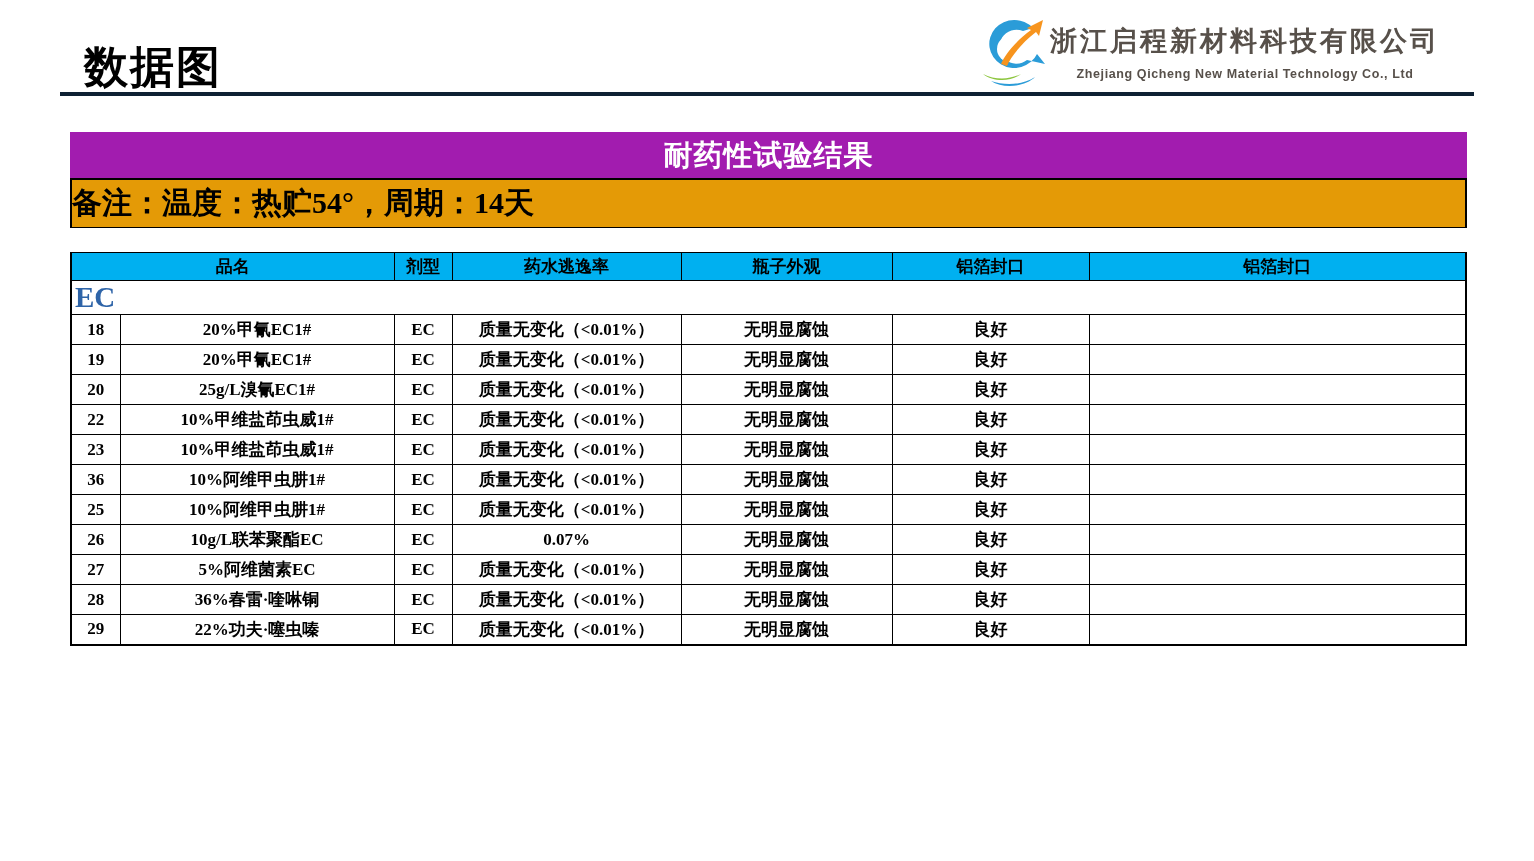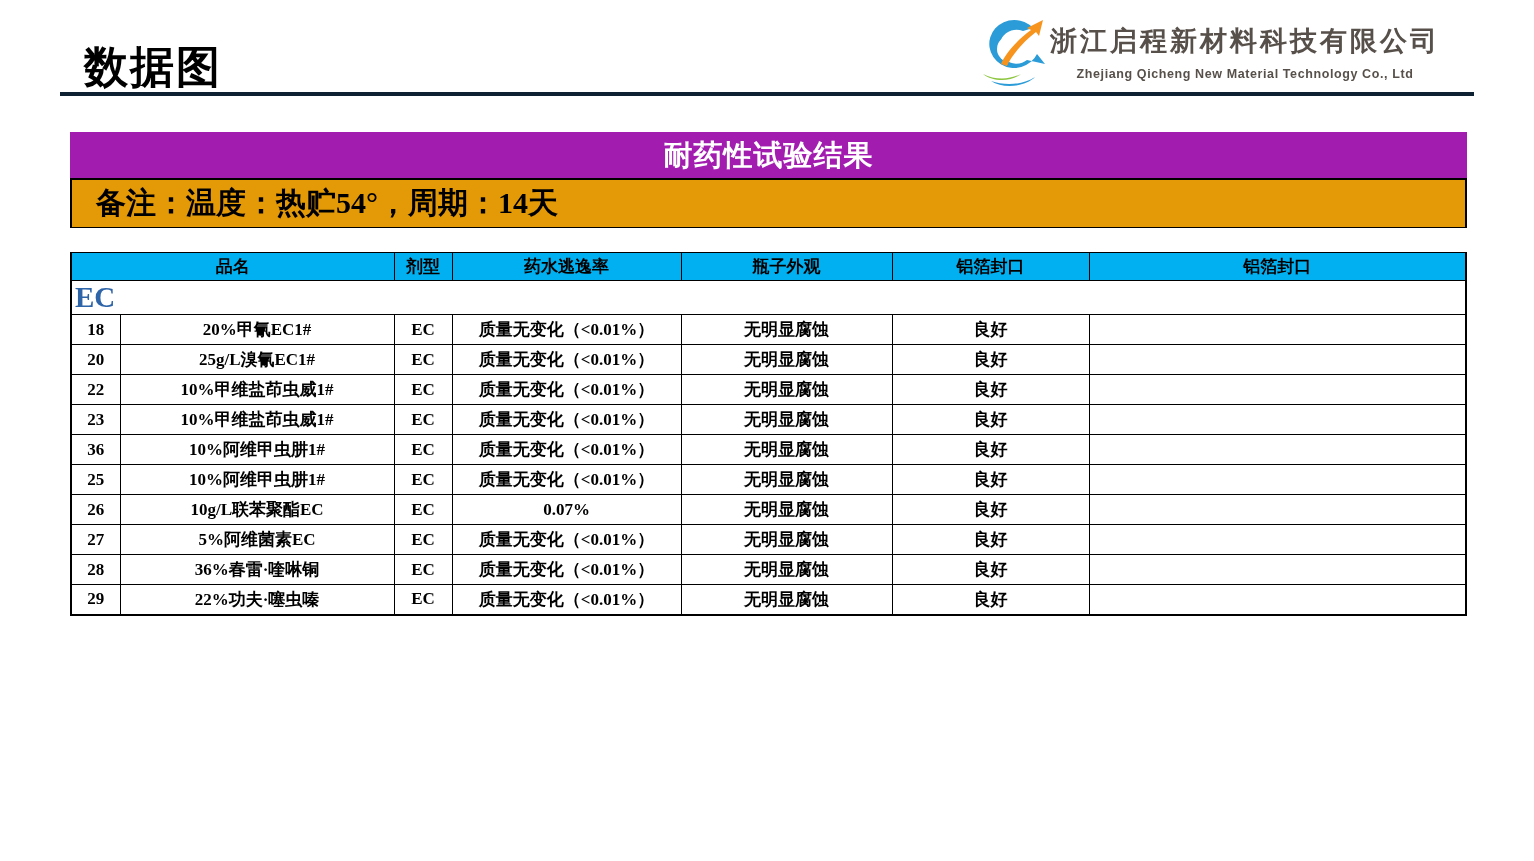--- a/index.html
+++ b/index.html
@@ -17,21 +17,21 @@
   .logo-cn { font-size:27px; font-weight:bold; color:#57504a; letter-spacing:3px; white-space:nowrap; }
   .logo-en { font-size:12.5px; font-weight:bold; color:#57504a; letter-spacing:0.6px; white-space:nowrap; margin-top:8px; }
 
   
   .report { position:absolute; left:70px; top:132px; width:1397px; }
   .title-bar { height:46px; line-height:46px; background:#a21caf; color:#ffffff;
                text-align:center; font-size:29px; font-weight:bold; letter-spacing:1px; }
   .note-bar { height:50px; line-height:46px; background:#e49a06; color:#000000;
               border:2px solid #000; border-bottom-width:1px;
               font-family:"Liberation Serif", serif; font-size:30px; font-weight:bold;
-              padding-left:24px; white-space:nowrap; }
+              padding-left:0; white-space:nowrap; }
 
   table.data { width:100%; border-collapse:collapse; table-layout:fixed; }
   table.data th, table.data td { border:1px solid #000; overflow:hidden; white-space:nowrap; }
   table.data { border:2px solid #000; border-top:none;margin-top:24px; }
 
   tr.cols th { background:#00b0f0; height:28px; font-size:17px; font-weight:bold; color:#000;
                text-align:center; }
   tr.group-row td { height:34px; border-left:none; border-right:none; }
   .group-label { font-family:"Liberation Serif", serif; font-size:29px; font-weight:bold;
                  color:#2e64a8; padding-left:3px; }
@@ -99,20 +99,29 @@
       <tr class="data-row">
             <td>18</td>
             <td>20%甲氰EC1#</td>
             <td>EC</td>
             <td>质量无变化（&lt;0.01%）</td>
             <td>无明显腐蚀</td>
             <td>良好</td>
             <td></td>
           </tr>
           <tr class="data-row">
+            <td>19</td>
+            <td>20%甲氰EC1#</td>
+            <td>EC</td>
+            <td>质量无变化（&lt;0.01%）</td>
+            <td>无明显腐蚀</td>
+            <td>良好</td>
+            <td></td>
+          </tr>
+          <tr class="data-row">
             <td>20</td>
             <td>25g/L溴氰EC1#</td>
             <td>EC</td>
             <td>质量无变化（&lt;0.01%）</td>
             <td>无明显腐蚀</td>
             <td>良好</td>
             <td></td>
           </tr>
           <tr class="data-row">
             <td>22</td>

